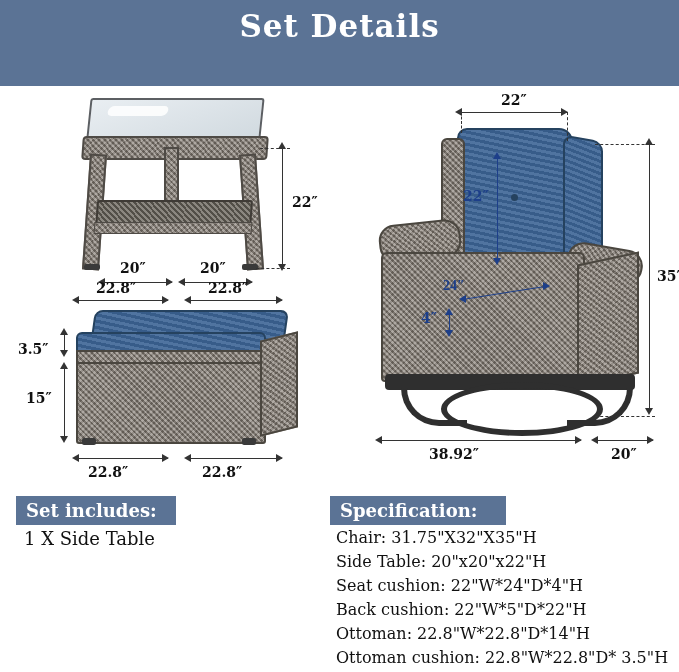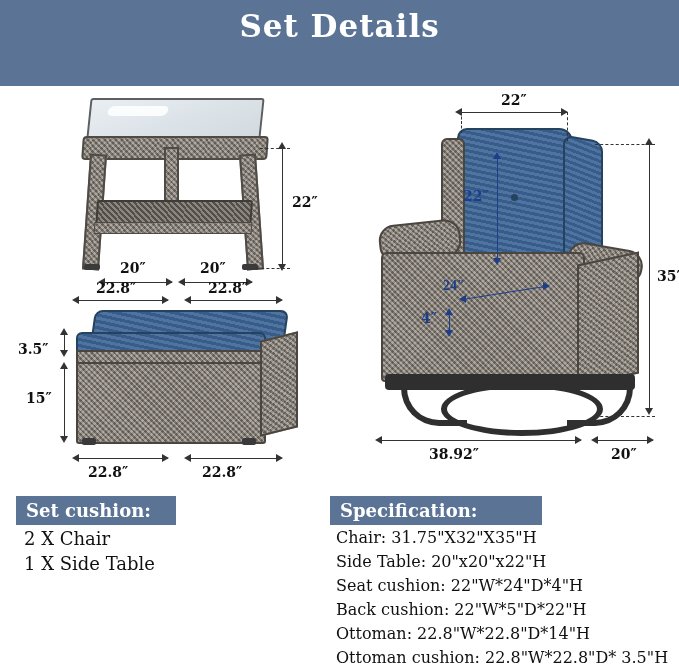--- a/index.html
+++ b/index.html
@@ -213,28 +213,27 @@
   <div class="arrow ar-right" style="left:230px;top:340px;"></div>
   <div class="dim-text" style="left:84px;top:350px;">38.92″</div>
 
   <div class="line hline" style="left:252px;top:344px;width:56px;"></div>
   <div class="arrow ar-left" style="left:246px;top:340px;"></div>
   <div class="arrow ar-right" style="left:302px;top:340px;"></div>
   <div class="dim-text" style="left:266px;top:350px;">20″</div>
 </div>
 
 <div class="panel-head" style="left:16px;top:496px;width:160px;">
-  <span>Set cushion:</span>
+  <span>Set includes:</span>
 </div>
 <div class="panel-list" style="left:24px;top:526px;width:290px;">
-  <div>2 X Chair</div>
   <div>1 X Side Table</div>
 </div>
 
-<div class="panel-head" style="left:330px;top:496px;width:212px;">
+<div class="panel-head" style="left:330px;top:496px;width:176px;">
   <span>Specification:</span>
 </div>
 <div class="panel-list spec" style="left:336px;top:526px;width:340px;">
   <div>Chair: 31.75"X32"X35"H</div>
   <div>Side Table: 20"x20"x22"H</div>
   <div>Seat cushion: 22"W*24"D*4"H</div>
   <div>Back cushion: 22"W*5"D*22"H</div>
   <div>Ottoman: 22.8"W*22.8"D*14"H</div>
   <div>Ottoman cushion: 22.8"W*22.8"D* 3.5"H</div>
   <div>Side Table: 20"x20"x22"H</div>

